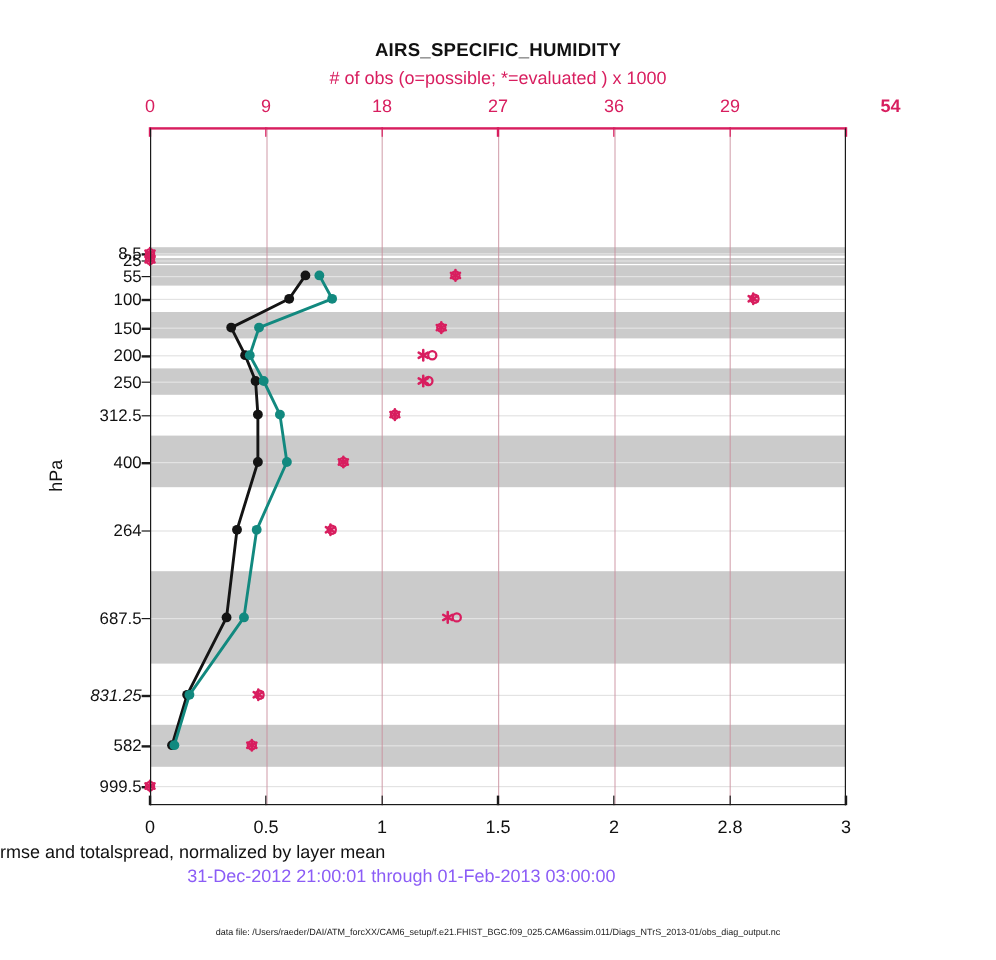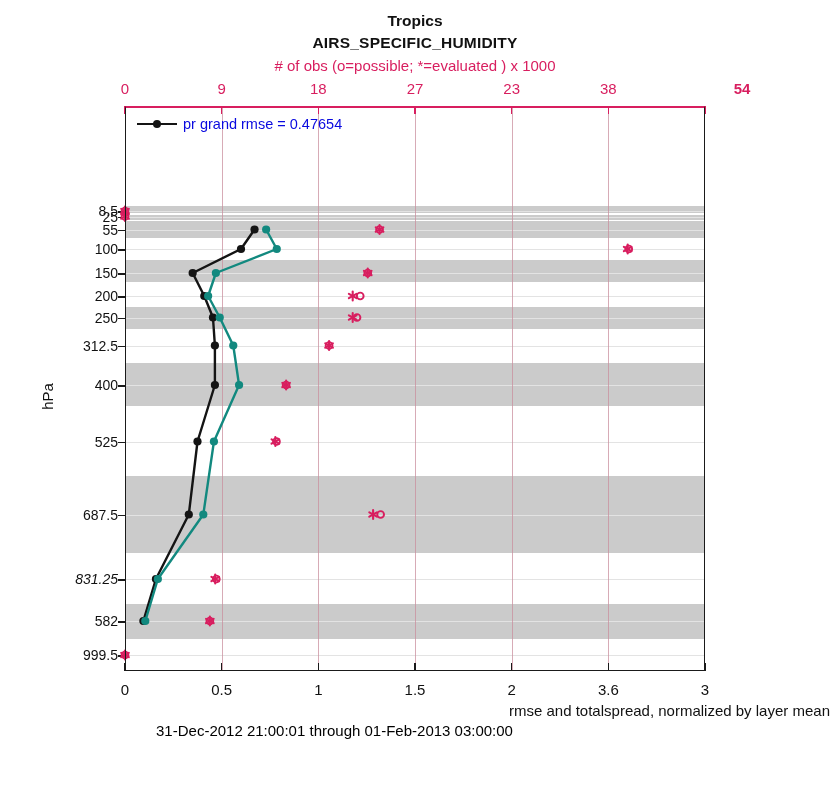--- a/index.html
+++ b/index.html
@@ -20,39 +20,38 @@
   .legend-swatch{position:relative;width:40px;height:10px;margin-right:6px;}
   .legend-line{position:absolute;left:0;top:4px;width:40px;height:2.4px;}
   .legend-dot{position:absolute;left:16px;top:1px;width:8px;height:8px;border-radius:50%;}
   .legend-text{font-size:14.5px;color:#0a0adf;white-space:nowrap;}
   .ylabel{position:absolute;width:88px;text-align:right;font-size:14px;color:#111;transform:translateY(-50%);}
   .ytick{position:absolute;width:7px;height:1.6px;background:#1a1a1a;}
   .xtick-b{position:absolute;width:1.6px;height:8px;background:#1a1a1a;z-index:5;}
   .xtick-t{position:absolute;width:1.6px;height:8px;background:#d81e5f;z-index:5;}
   .tick-label-bottom{position:absolute;top:681px;transform:translateX(-50%);font-size:15px;color:#111;}
   .y-title{position:absolute;left:34px;top:388px;transform:rotate(-90deg);transform-origin:center;font-size:15px;color:#111;}
-  .x-label1{position:absolute;top:702px;left:0;width:830px;text-align:right;font-size:15px;color:#111;}
-  .x-label2{position:absolute;top:722px;left:0;width:669px;text-align:center;font-size:15px;color:#000000;}
+  .x-label1{position:absolute;top:702px;left:0;width:830px;text-align:left;font-size:15px;color:#111;}
+  .x-label2{position:absolute;top:722px;left:0;width:669px;text-align:center;font-size:15px;color:#8b5cf6;}
   .footer{position:absolute;top:772px;left:0;width:830px;text-align:center;font-size:7.5px;color:#222;}
 </style>
 </head>
 <body>
 
 <div class="fig">
-  <div class="title">Tropics</div>
   <div class="subtitle">AIRS_SPECIFIC_HUMIDITY</div>
   <div class="obs-label"># of obs (o=possible; *=evaluated ) x 1000</div>
 
   <div id="top-ticks">
       <div class="tick-label-top" style="left: 125px;">0</div>
       <div class="tick-label-top" style="left: 221.667px;">9</div>
       <div class="tick-label-top" style="left: 318.333px;">18</div>
       <div class="tick-label-top" style="left: 415px;">27</div>
-      <div class="tick-label-top" style="left: 511.667px;">23</div>
-      <div class="tick-label-top" style="left: 608.333px;">38</div>
+      <div class="tick-label-top" style="left: 511.667px;">36</div>
+      <div class="tick-label-top" style="left: 608.333px;">29</div>
       <div class="tick-label-top" style="left: 742px; font-weight: bold;">54</div>
     </div>
 
   <div class="plot" id="plot">
     <div id="bands">
         <div class="band" style="top: 99.5px; height: 7px;"></div>
         <div class="band" style="top: 108.5px; height: 5px;"></div>
         <div class="band" style="top: 114.5px; height: 17px;"></div>
         <div class="band" style="top: 154px; height: 22px;"></div>
         <div class="band" style="top: 200.5px; height: 22px;"></div>
@@ -160,27 +159,20 @@
         <line x1="84.85185185185186" y1="510.6" x2="84.85185185185186" y2="519.4" stroke="#d81e5f" stroke-width="2.1" stroke-linecap="round"></line>
         <line x1="81.04134007520034" y1="512.8" x2="88.66236362850339" y2="517.2" stroke="#d81e5f" stroke-width="2.1" stroke-linecap="round"></line>
         <line x1="81.04134007520034" y1="517.2" x2="88.66236362850339" y2="512.8" stroke="#d81e5f" stroke-width="2.1" stroke-linecap="round"></line>
         <circle cx="0" cy="549" r="3.4" fill="none" stroke="#d81e5f" stroke-width="1.9"></circle>
         <line x1="0" y1="544.6" x2="0" y2="553.4" stroke="#d81e5f" stroke-width="2.1" stroke-linecap="round"></line>
         <line x1="-3.81051177665153" y1="546.8" x2="3.81051177665153" y2="551.2" stroke="#d81e5f" stroke-width="2.1" stroke-linecap="round"></line>
         <line x1="-3.8105117766515306" y1="551.2" x2="3.8105117766515306" y2="546.8" stroke="#d81e5f" stroke-width="2.1" stroke-linecap="round"></line>
       </svg>
     <div class="plot-border"></div>
     <div class="legend" id="legend">
-        <div class="legend-row">
-          <span class="legend-swatch">
-            <span class="legend-line" style="background: rgb(20, 20, 20);"></span>
-            <span class="legend-dot" style="background: rgb(20, 20, 20);"></span>
-          </span>
-          <span class="legend-text">pr grand rmse = 0.47654</span>
-        </div>
       </div>
     <div id="inner-ticks">
         <div class="xtick-b" style="left: -0.8px; top: 557px;"></div>
         <div class="xtick-b" style="left: 95.8667px; top: 557px;"></div>
         <div class="xtick-b" style="left: 192.533px; top: 557px;"></div>
         <div class="xtick-b" style="left: 289.2px; top: 557px;"></div>
         <div class="xtick-b" style="left: 385.867px; top: 557px;"></div>
         <div class="xtick-b" style="left: 482.533px; top: 557px;"></div>
         <div class="xtick-b" style="left: 579.2px; top: 557px;"></div>
         <div class="xtick-t" style="left: -0.8px; top: 0px;"></div>
@@ -196,39 +188,40 @@
   <div id="y-labels">
       <div class="ylabel" style="left: 30px; top: 211px;">8.5</div>
       <div class="ylabel" style="left: 30px; top: 216.5px;">25</div>
       <div class="ylabel" style="left: 30px; top: 229.5px;">55</div>
       <div class="ylabel" style="left: 30px; top: 249px;">100</div>
       <div class="ylabel" style="left: 30px; top: 273px;">150</div>
       <div class="ylabel" style="left: 30px; top: 296px;">200</div>
       <div class="ylabel" style="left: 30px; top: 317.5px;">250</div>
       <div class="ylabel" style="left: 30px; top: 345.5px;">312.5</div>
       <div class="ylabel" style="left: 30px; top: 385px;">400</div>
-      <div class="ylabel" style="left: 30px; top: 441.5px;">525</div>
+      <div class="ylabel" style="left: 30px; top: 441.5px;">264</div>
       <div class="ylabel" style="left: 30px; top: 514.5px;">687.5</div>
       <div class="ylabel" style="left: 30px; top: 579px; font-style: italic;">831.25</div>
       <div class="ylabel" style="left: 30px; top: 621px;">582</div>
       <div class="ylabel" style="left: 30px; top: 655px;">999.5</div>
     </div>
   <div class="y-title">hPa</div>
   <div id="bottom-ticks">
       <div class="tick-label-bottom" style="left: 125px;">0</div>
       <div class="tick-label-bottom" style="left: 221.667px;">0.5</div>
       <div class="tick-label-bottom" style="left: 318.333px;">1</div>
       <div class="tick-label-bottom" style="left: 415px;">1.5</div>
       <div class="tick-label-bottom" style="left: 511.667px;">2</div>
-      <div class="tick-label-bottom" style="left: 608.333px;">3.6</div>
+      <div class="tick-label-bottom" style="left: 608.333px;">2.8</div>
       <div class="tick-label-bottom" style="left: 705px;">3</div>
     </div>
 
   <div class="x-label1">rmse and totalspread, normalized by layer mean</div>
   <div class="x-label2">31-Dec-2012 21:00:01 through 01-Feb-2013 03:00:00</div>
+  <div class="footer">data file: /Users/raeder/DAI/ATM_forcXX/CAM6_setup/f.e21.FHIST_BGC.f09_025.CAM6assim.011/Diags_NTrS_2013-01/obs_diag_output.nc</div>
 <div class="ytick" style="position: absolute; left: 118px; top: 211px;"></div>
     <div class="ytick" style="position: absolute; left: 118px; top: 216.5px;"></div>
     <div class="ytick" style="position: absolute; left: 118px; top: 229.5px;"></div>
     <div class="ytick" style="position: absolute; left: 118px; top: 249px;"></div>
     <div class="ytick" style="position: absolute; left: 118px; top: 273px;"></div>
     <div class="ytick" style="position: absolute; left: 118px; top: 296px;"></div>
     <div class="ytick" style="position: absolute; left: 118px; top: 317.5px;"></div>
     <div class="ytick" style="position: absolute; left: 118px; top: 345.5px;"></div>
     <div class="ytick" style="position: absolute; left: 118px; top: 385px;"></div>
     <div class="ytick" style="position: absolute; left: 118px; top: 441.5px;"></div>

